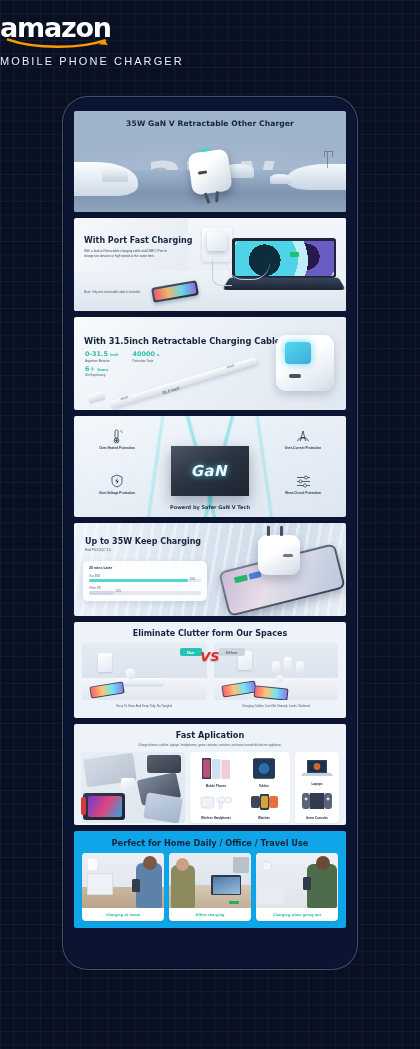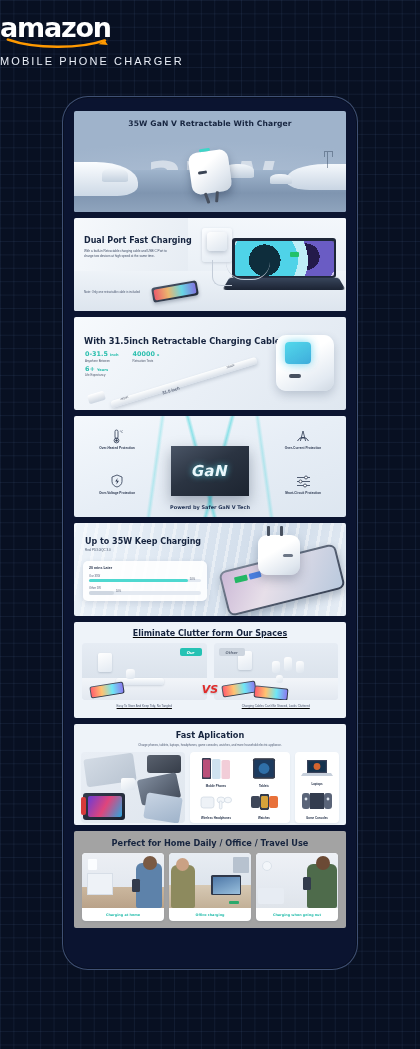--- a/index.html
+++ b/index.html
@@ -308,43 +308,43 @@
   .phone5 .grn{
     position:absolute; left:14px; top:9px; width:13px; height:6px; border-radius:1px;
     background:#24b765; z-index:2;
   }
   .phone5 .blu{
     position:absolute; left:29px; top:9px; width:12px; height:6px; border-radius:1px;
     background:#4a7fe0; z-index:2;
   }
 
   
-  .p6{ height:96px; background:#eef3f9; padding:7px 8px 6px;text-decoration:underline; }
+  .p6{ height:96px; background:#eef3f9; padding:7px 8px 6px; }
   .p6-title{ text-align:center; font-size:8px; margin-bottom:5px;}
   .vs-row{ display:flex; gap:7px; position:relative; }
   .vs-col{
     flex:1; border-radius:4px; overflow:hidden; position:relative;
     height:57px; background:linear-gradient(180deg,#e9eef5,#dde5ee);
   }
   .vs-col .wallbg{
     position:absolute; inset:0 0 38% 0; background:linear-gradient(180deg,#e6ecf4,#dbe3ec);
   }
   .vs-col .deskbg{
     position:absolute; inset:62% 0 0 0; background:linear-gradient(180deg,#f2f5f9,#e2e8f0);
   }
   .badge{
     position:absolute; top:5px; z-index:4; padding:1.5px 7px; border-radius:2px;
     font-size:3.8px; font-weight:700; font-style:italic; color:#fff;
     font-family:"DejaVu Sans", sans-serif;
   }
   .badge.our{ right:5px; background:#25c2b4; }
   .badge.other{ left:5px; background:#cdd5df; color:#6d7788; }
   .vs-mark{
-    position:absolute; left:50%; top:40px; transform:translateX(-50%);
-    font-size:11px; font-weight:800; font-style:italic; color:#e02b2b;
+    position:absolute; left:50%; top:6px; transform:translateX(-50%);
+    font-size:13px; font-weight:800; font-style:italic; color:#e02b2b;
     font-family:"DejaVu Sans", sans-serif; z-index:6;
     text-shadow:0 1px 2px rgba(0,0,0,.22);
   }
   .cap6{ display:flex; gap:7px; margin-top:4px; }
   .cap6 div{ flex:1; text-align:center; font-size:3px; color:#4c5870;}
   .outlet{
     position:absolute; width:14px; height:19px; border-radius:2px;
     background:linear-gradient(160deg,#fff,#e3eaf2); box-shadow:0 1px 2px rgba(40,60,90,.18);
   }
   .strip{
@@ -377,21 +377,21 @@
     background:#fff; border-radius:4px; padding:3px;
     display:grid; gap:2px; box-shadow:0 1px 2px rgba(40,60,90,.08);
   }
   .p7-card.wide{ flex:1; grid-template-columns:1fr 1fr; }
   .p7-card.narrow{ width:44px; grid-template-rows:1fr 1fr; }
   .cell{ display:flex; flex-direction:column; align-items:center; justify-content:flex-end; }
   .cell .art{ flex:1; width:100%; display:flex; align-items:center; justify-content:center; }
   .cell .nm{ font-size:2.9px; font-weight:700; color:#222f47; margin-top:1.5px;}
 
   
-  .p8{ height:97px; background:#a3a3a3; padding:7px 8px; }
+  .p8{ height:97px; background:#0ea5e9; padding:7px 8px; }
   .p8-title{ text-align:center; font-size:8.2px; margin-bottom:5px; }
   .scenes{ display:flex; gap:5px; }
   .scene{
     flex:1; border-radius:4px; overflow:hidden; background:#fff;
     box-shadow:0 1px 2px rgba(40,60,90,.1);
   }
   .scene .img{ height:55px; position:relative; overflow:hidden; }
   .scene .cap{
     height:13px; display:flex; align-items:center; justify-content:center;
     font-size:3.4px; font-weight:700; color:#2bbfae;
@@ -431,39 +431,39 @@
         <div class="ice" style="left:28px;width:26px;"></div>
         <div class="ice" style="left:150px;width:30px;bottom:34px;"></div>
         <div class="ice" style="left:196px;width:22px;bottom:28px;height:10px;"></div>
         <div class="tower"></div>
         <div class="charger-hero">
           <div class="led"></div>
           <div class="port"></div>
           <div class="prong" style="left:12px;transform:rotate(-12deg);"></div>
           <div class="prong" style="left:22px;transform:rotate(12deg);"></div>
         </div>
-        <div class="p1-title p-title">35W GaN V Retractable With Charger</div>
+        <div class="p1-title p-title">35W GaN V Retractable Other Charger</div>
       </div>
 
       <div class="panel p2">
         <div class="wall"></div>
         <div class="desk"></div>
         <div class="plate"></div>
         <div class="plug-in-wall"></div>
         <div class="laptop">
           <div class="lid">
             <div class="art"></div>
             <div class="greenchip"></div>
           </div>
           <div class="base"></div>
         </div>
         <div class="phone-flat"></div>
         <div class="cable" style="left:138px;top:42px;width:20px;height:26px;border-width:0 0 1px 1px;border-radius:0 0 0 9px;"></div>
         <div class="cable" style="left:152px;top:40px;width:44px;height:22px;border-width:0 0 1px 0;border-radius:0 0 18px 18px;"></div>
-        <div class="p2-title p-title">Dual Port Fast Charging</div>
+        <div class="p2-title p-title">With Port Fast Charging</div>
         <div class="p2-body tiny">With a built-in Retractable charging cable and USB C Port to charge two devices at high speed at the same time.</div>
         <div class="p2-note">Note: Only one retractable cable is included</div>
       </div>
 
       <div class="panel p3">
         <div class="p3-title p-title">With 31.5inch Retractable Charging Cable</div>
         <div class="stats">
           <div class="stat">
             <div class="big"><span>0-31.5</span>
               <span class="unit">inch</span></div>

